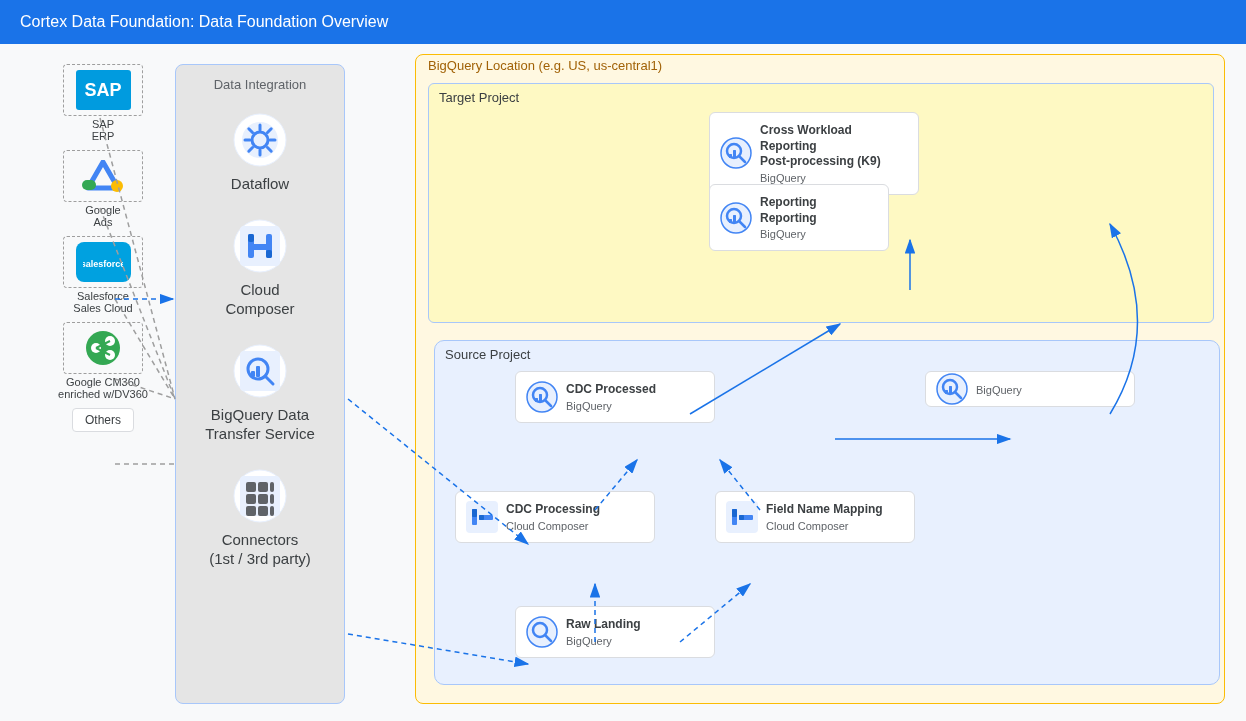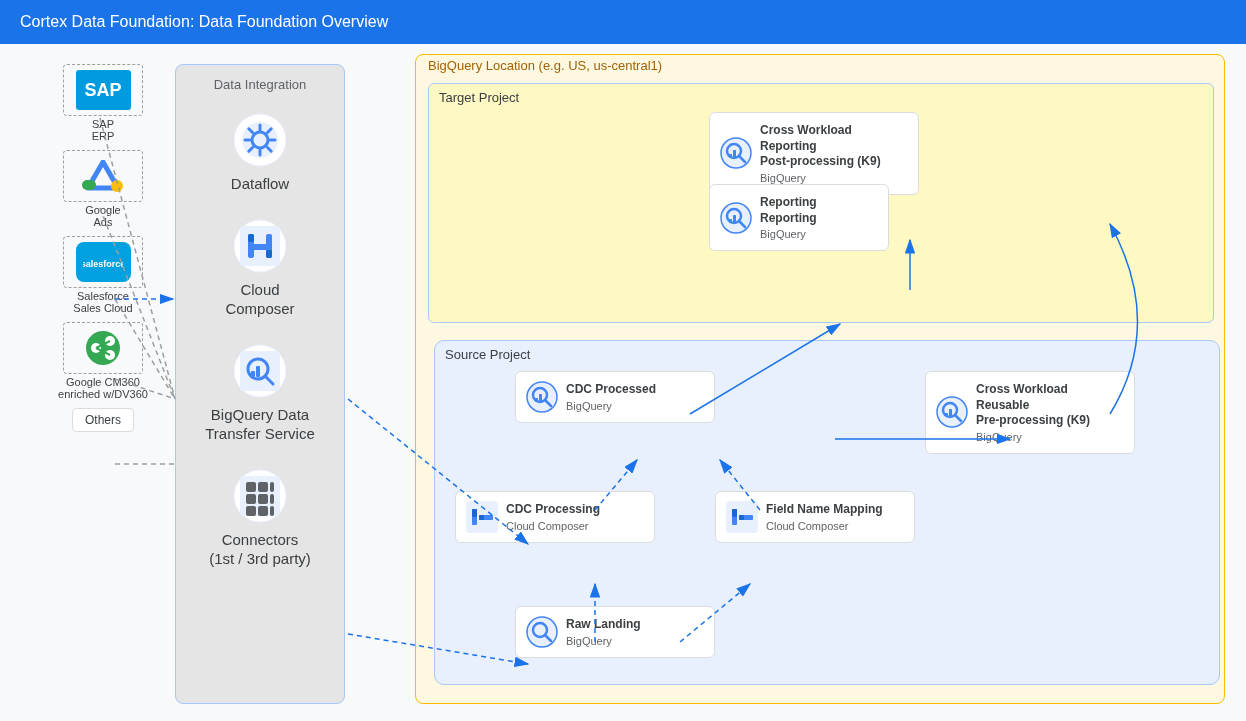--- a/index.html
+++ b/index.html
@@ -446,21 +446,20 @@
       <div class="bq-node" style="top:30px;left:490px;width:210px;">
         <div class="node-icon">
           <svg width="32" height="32" viewBox="0 0 32 32">
             <circle cx="16" cy="16" r="15" fill="#e8f0fe" stroke="#4285f4" stroke-width="1.5"></circle>
             <circle cx="14" cy="14" r="7" fill="none" stroke="#4285f4" stroke-width="2.5"></circle>
             <line x1="19" y1="19" x2="25" y2="25" stroke="#4285f4" stroke-width="2.5" stroke-linecap="round"></line>
             <rect x="9" y="17" width="3" height="4" rx="0.5" fill="#4285f4"></rect>
             <rect x="13" y="13" width="3" height="8" rx="0.5" fill="#4285f4"></rect>
           </svg>
         </div>
-        <div class="node-title">Cross Workload Reusable<br>Pre-processing (K9)</div>
         <div class="node-subtitle">BigQuery</div>
       </div>
 
       <div class="bq-node" style="top:150px;left:20px;width:200px;">
         <div class="node-icon">
           <svg width="32" height="32" viewBox="0 0 32 32">
             <rect width="32" height="32" rx="4" fill="#e8f0fe"></rect>
             <rect x="6" y="8" width="5" height="16" rx="1" fill="#4285f4"></rect>
             <rect x="6" y="8" width="5" height="8" rx="1" fill="#1967d2"></rect>
             <rect x="13" y="14" width="14" height="5" rx="1" fill="#4285f4"></rect>

